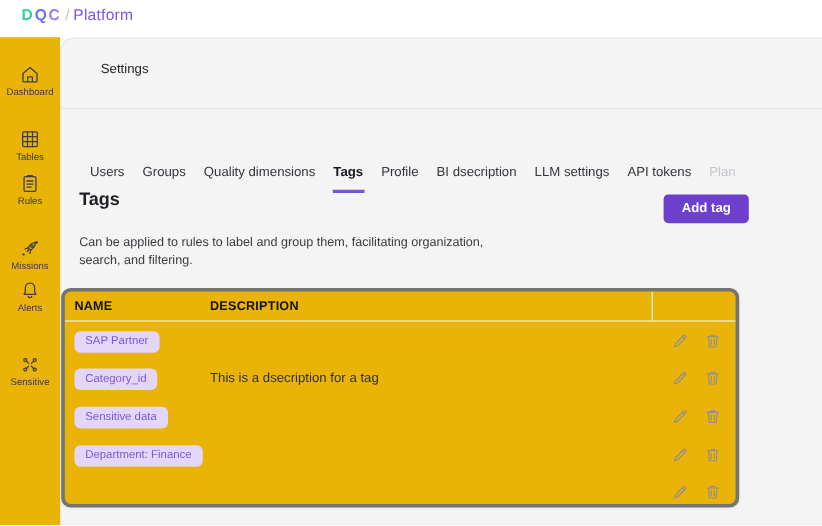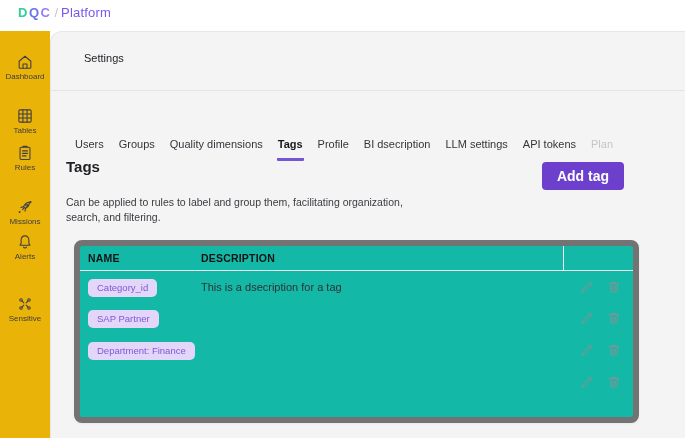--- a/index.html
+++ b/index.html
@@ -44,29 +44,29 @@
   .tabs { position: absolute; left: 23px; top: 102px; display: flex; gap: 13px; font-size: 11px; color: #34343b; }
   .tab { padding: 4px 1px 8px; cursor: pointer; white-space: nowrap; border-bottom: 3px solid transparent; border-radius: 1px; }
   .tab.active { font-weight: 700; color: #17171c; border-bottom-color: #7655d2; }
   .tab.disabled { color: #c5c5cb; cursor: default; }
 
   
   .section-title { position: absolute; left: 15px; top: 126px; font-size: 15px; font-weight: 700; color: #1f1f24; }
   .add-tag-btn {
     position: absolute; right: 61px; top: 130px;
     background: #6c40cc; color: #fff; border: none; border-radius: 4px;
-    font-family: "Liberation Sans", sans-serif; font-size: 14px; font-weight: 700;
+    font-family: "Liberation Sans", sans-serif; font-size: 11px; font-weight: 700;
     padding: 6px 15px; cursor: pointer;
   }
   .section-desc { position: absolute; left: 15px; top: 163px; width: 352px; font-size: 10.5px; line-height: 15px; color: #3b3b40; }
 
   
   .table-card {
-    position: absolute; left: 23px; top: 208px; width: 565px; height: 183px;
-    background: #14b8a6; border: 6px solid #737373; border-radius: 8px;
+    position: absolute; left: 0; top: 208px; width: 565px; height: 183px;
+    background: #eab308; border: 3px solid #737373; border-radius: 8px;
     box-shadow: 0 1px 3px rgba(0,0,0,0.05); overflow: hidden;
   }
   .thead { display: flex; align-items: center; height: 25px; border-bottom: 1px solid #ededf0; font-size: 10.5px; font-weight: 700; color: #121216; letter-spacing: 0.2px; }
   .col-name { width: 121px; padding-left: 8px; }
   .col-desc { flex: 1; }
   .col-actions { width: 70px; align-self: stretch; border-left: 1px solid #f2f2f4; }
   .trow { display: flex; align-items: center; height: 31.6px; }
   .trow .cell-name { width: 121px; padding-left: 8px; }
   .trow .cell-desc { flex: 1; font-size: 11px; color: #303035; }
   .trow .cell-actions { width: 70px; display: flex; justify-content: flex-end; align-items: center; gap: 11px; padding-right: 11px; }
@@ -177,54 +177,71 @@
 
     <div class="table-card">
       <div class="thead">
         <div class="col-name">NAME</div>
         <div class="col-desc">DESCRIPTION</div>
         <div class="col-actions"></div>
       </div>
       <div id="tbody">
   <div class="trow">
     <div class="cell-name">
+      <span class="chip">SAP Partner</span>
+    </div>
+    <div class="cell-desc"></div>
+    <div class="cell-actions">
+      <button class="icon-btn"><span><svg viewBox="0 0 20 20" fill="none" stroke="currentColor" stroke-width="1.2" stroke-linecap="round" stroke-linejoin="round">
+                    <path d="M4 16.2l0.8-3.1L13.4 4.5a1.5 1.5 0 0 1 2.1 2.1L6.9 15.2 4 16.2Z"></path>
+                    <path d="M12.2 5.7l2.1 2.1"></path>
+                  </svg></span></button>
+      <button class="icon-btn"><span><svg viewBox="0 0 20 20" fill="none" stroke="currentColor" stroke-width="1.2" stroke-linecap="round" stroke-linejoin="round">
+                    <path d="M4.2 5.8h11.6M7.9 5.8V4.2h4.2v1.6"></path>
+                    <path d="M5.6 5.8l0.8 10.4h7.2l0.8-10.4"></path>
+                    <path d="M8.4 8.4v5.4M11.6 8.4v5.4"></path>
+                  </svg></span></button>
+    </div>
+  </div>
+
+  <div class="trow">
+    <div class="cell-name">
       <span class="chip">Category_id</span>
     </div>
     <div class="cell-desc">This is a dsecription for a tag</div>
     <div class="cell-actions">
       <button class="icon-btn"><span><svg viewBox="0 0 20 20" fill="none" stroke="currentColor" stroke-width="1.2" stroke-linecap="round" stroke-linejoin="round">
                     <path d="M4 16.2l0.8-3.1L13.4 4.5a1.5 1.5 0 0 1 2.1 2.1L6.9 15.2 4 16.2Z"></path>
                     <path d="M12.2 5.7l2.1 2.1"></path>
                   </svg></span></button>
       <button class="icon-btn"><span><svg viewBox="0 0 20 20" fill="none" stroke="currentColor" stroke-width="1.2" stroke-linecap="round" stroke-linejoin="round">
                     <path d="M4.2 5.8h11.6M7.9 5.8V4.2h4.2v1.6"></path>
                     <path d="M5.6 5.8l0.8 10.4h7.2l0.8-10.4"></path>
                     <path d="M8.4 8.4v5.4M11.6 8.4v5.4"></path>
                   </svg></span></button>
     </div>
   </div>
 
   <div class="trow">
     <div class="cell-name">
-      <span class="chip">SAP Partner</span>
-    </div>
-    <div class="cell-desc"></div>
-    <div class="cell-actions">
-      <button class="icon-btn"><span><svg viewBox="0 0 20 20" fill="none" stroke="currentColor" stroke-width="1.2" stroke-linecap="round" stroke-linejoin="round">
-                    <path d="M4 16.2l0.8-3.1L13.4 4.5a1.5 1.5 0 0 1 2.1 2.1L6.9 15.2 4 16.2Z"></path>
-                    <path d="M12.2 5.7l2.1 2.1"></path>
-                  </svg></span></button>
-      <button class="icon-btn"><span><svg viewBox="0 0 20 20" fill="none" stroke="currentColor" stroke-width="1.2" stroke-linecap="round" stroke-linejoin="round">
-                    <path d="M4.2 5.8h11.6M7.9 5.8V4.2h4.2v1.6"></path>
-                    <path d="M5.6 5.8l0.8 10.4h7.2l0.8-10.4"></path>
-                    <path d="M8.4 8.4v5.4M11.6 8.4v5.4"></path>
-                  </svg></span></button>
-    </div>
-  </div>
-
+      <span class="chip">Sensitive data</span>
+    </div>
+    <div class="cell-desc"></div>
+    <div class="cell-actions">
+      <button class="icon-btn"><span><svg viewBox="0 0 20 20" fill="none" stroke="currentColor" stroke-width="1.2" stroke-linecap="round" stroke-linejoin="round">
+                    <path d="M4 16.2l0.8-3.1L13.4 4.5a1.5 1.5 0 0 1 2.1 2.1L6.9 15.2 4 16.2Z"></path>
+                    <path d="M12.2 5.7l2.1 2.1"></path>
+                  </svg></span></button>
+      <button class="icon-btn"><span><svg viewBox="0 0 20 20" fill="none" stroke="currentColor" stroke-width="1.2" stroke-linecap="round" stroke-linejoin="round">
+                    <path d="M4.2 5.8h11.6M7.9 5.8V4.2h4.2v1.6"></path>
+                    <path d="M5.6 5.8l0.8 10.4h7.2l0.8-10.4"></path>
+                    <path d="M8.4 8.4v5.4M11.6 8.4v5.4"></path>
+                  </svg></span></button>
+    </div>
+  </div>
 
   <div class="trow">
     <div class="cell-name">
       <span class="chip">Department: Finance</span>
     </div>
     <div class="cell-desc"></div>
     <div class="cell-actions">
       <button class="icon-btn"><span><svg viewBox="0 0 20 20" fill="none" stroke="currentColor" stroke-width="1.2" stroke-linecap="round" stroke-linejoin="round">
                     <path d="M4 16.2l0.8-3.1L13.4 4.5a1.5 1.5 0 0 1 2.1 2.1L6.9 15.2 4 16.2Z"></path>
                     <path d="M12.2 5.7l2.1 2.1"></path>

